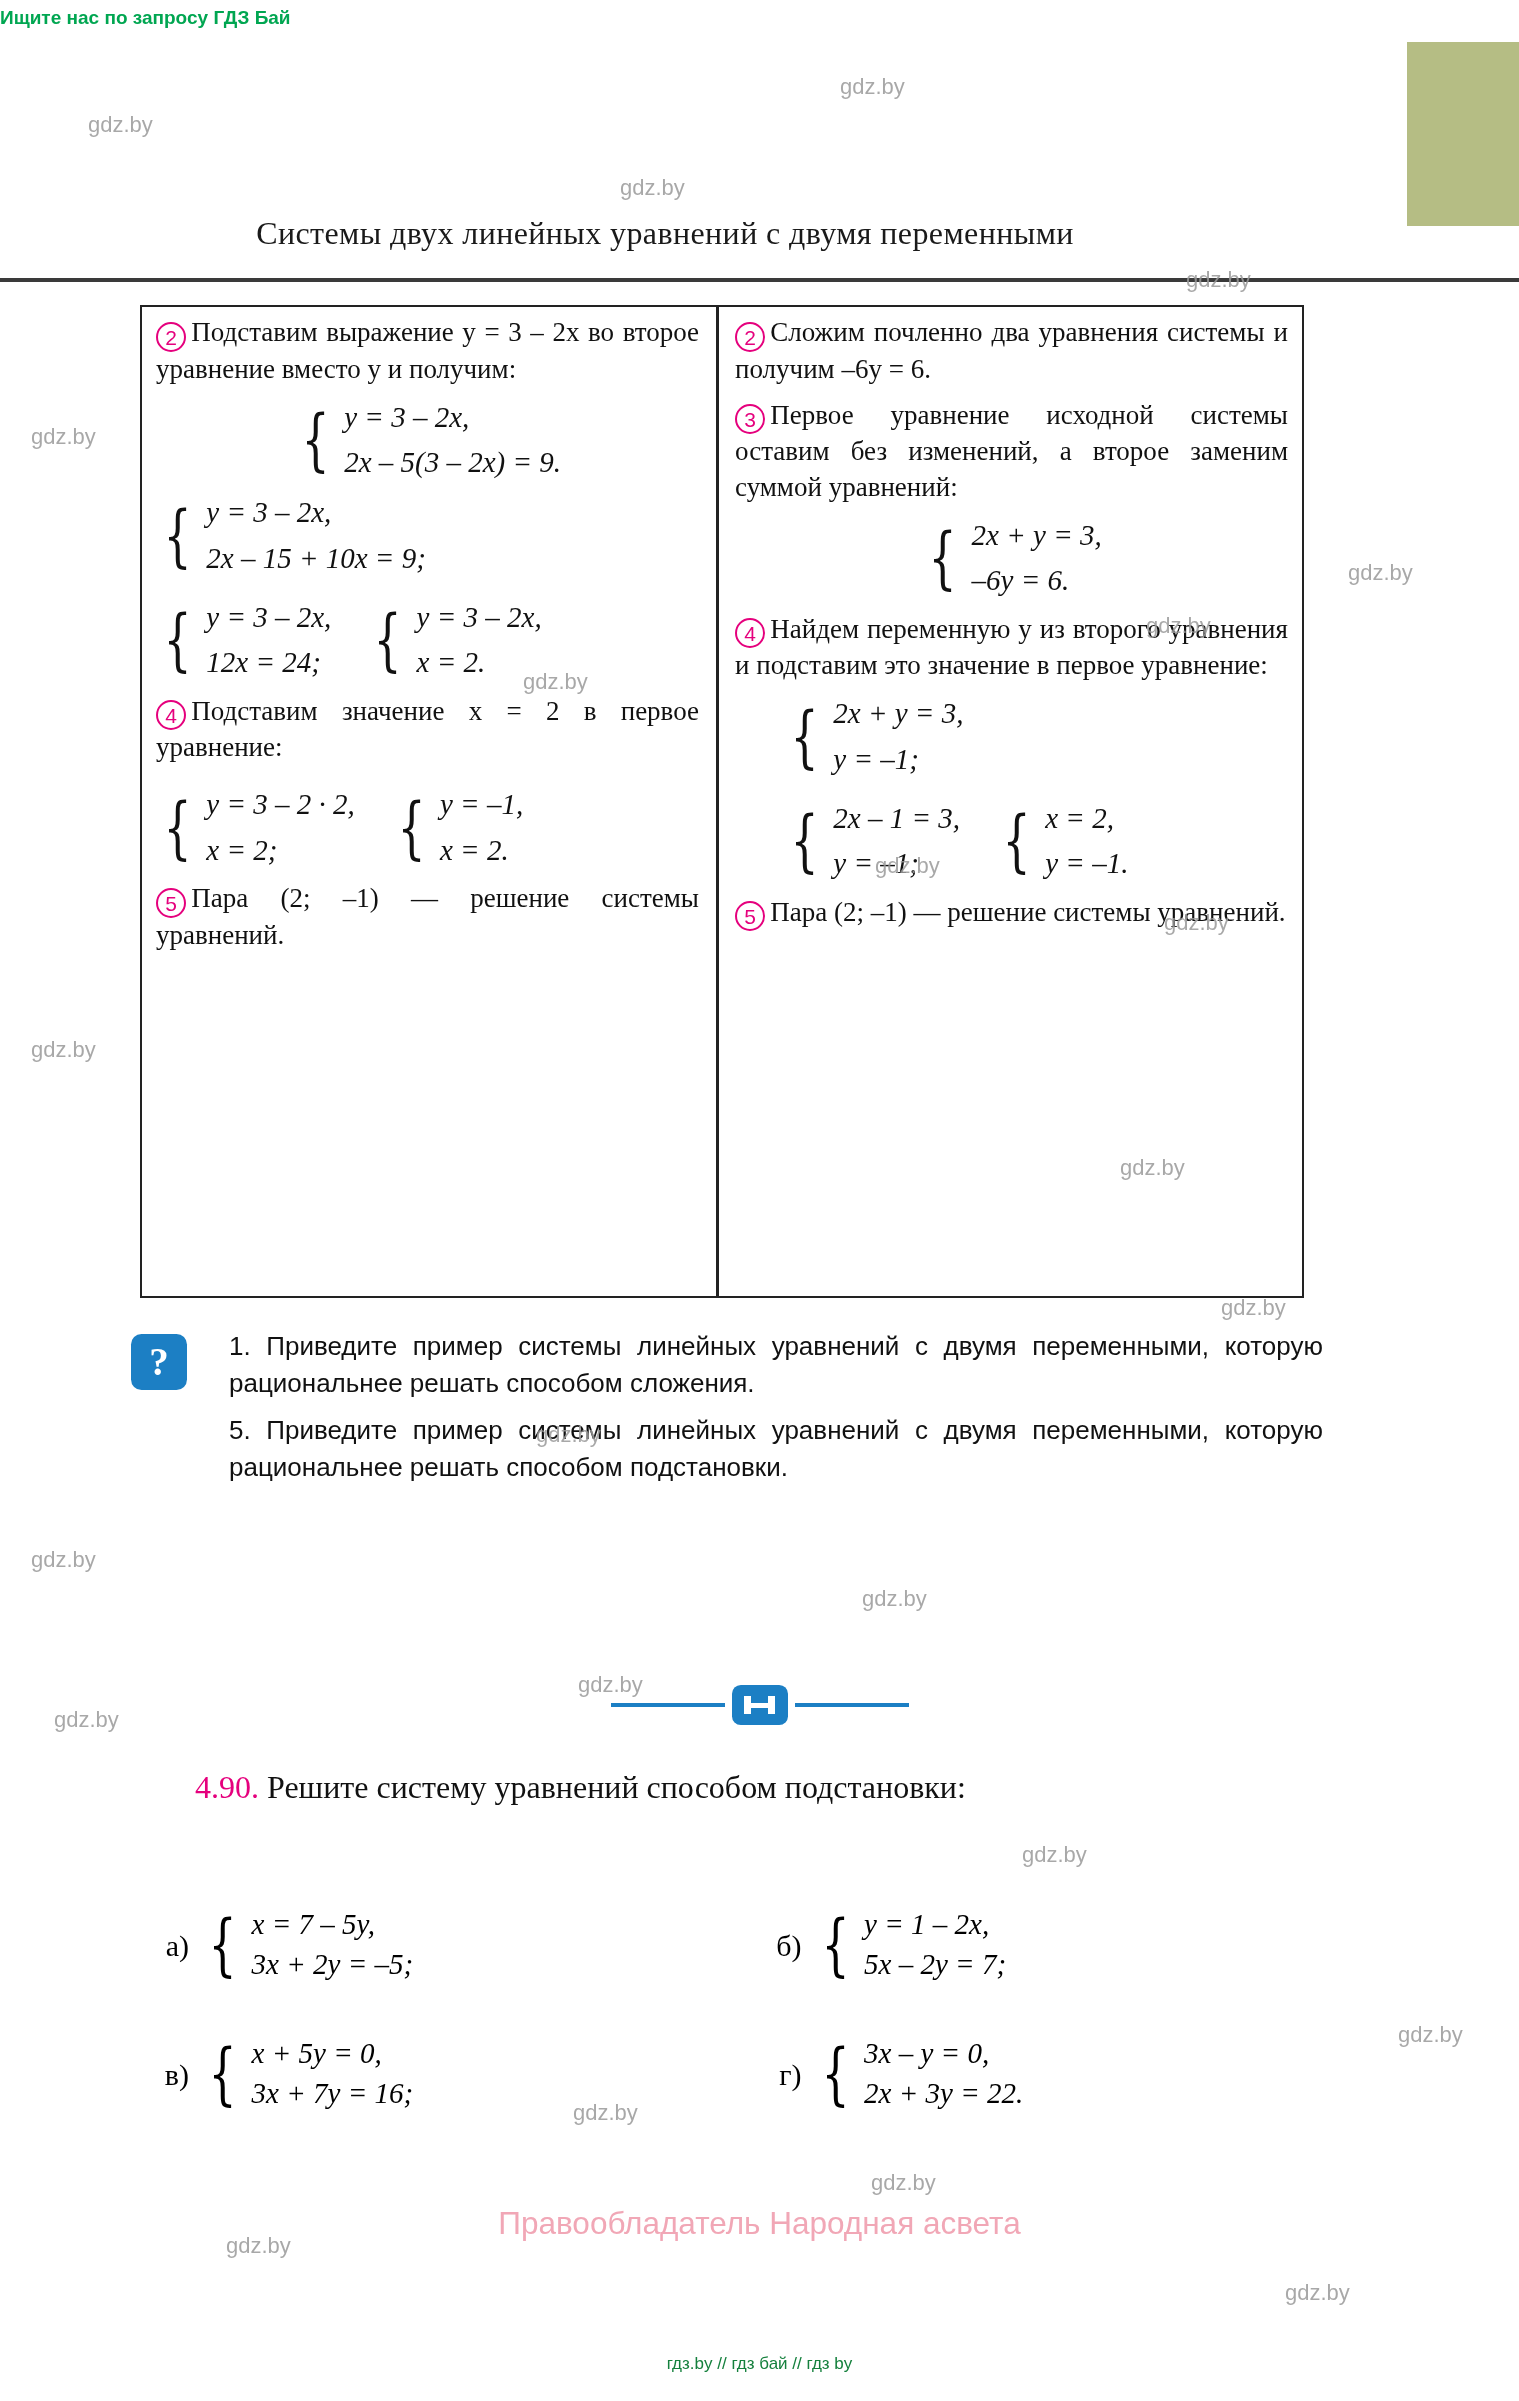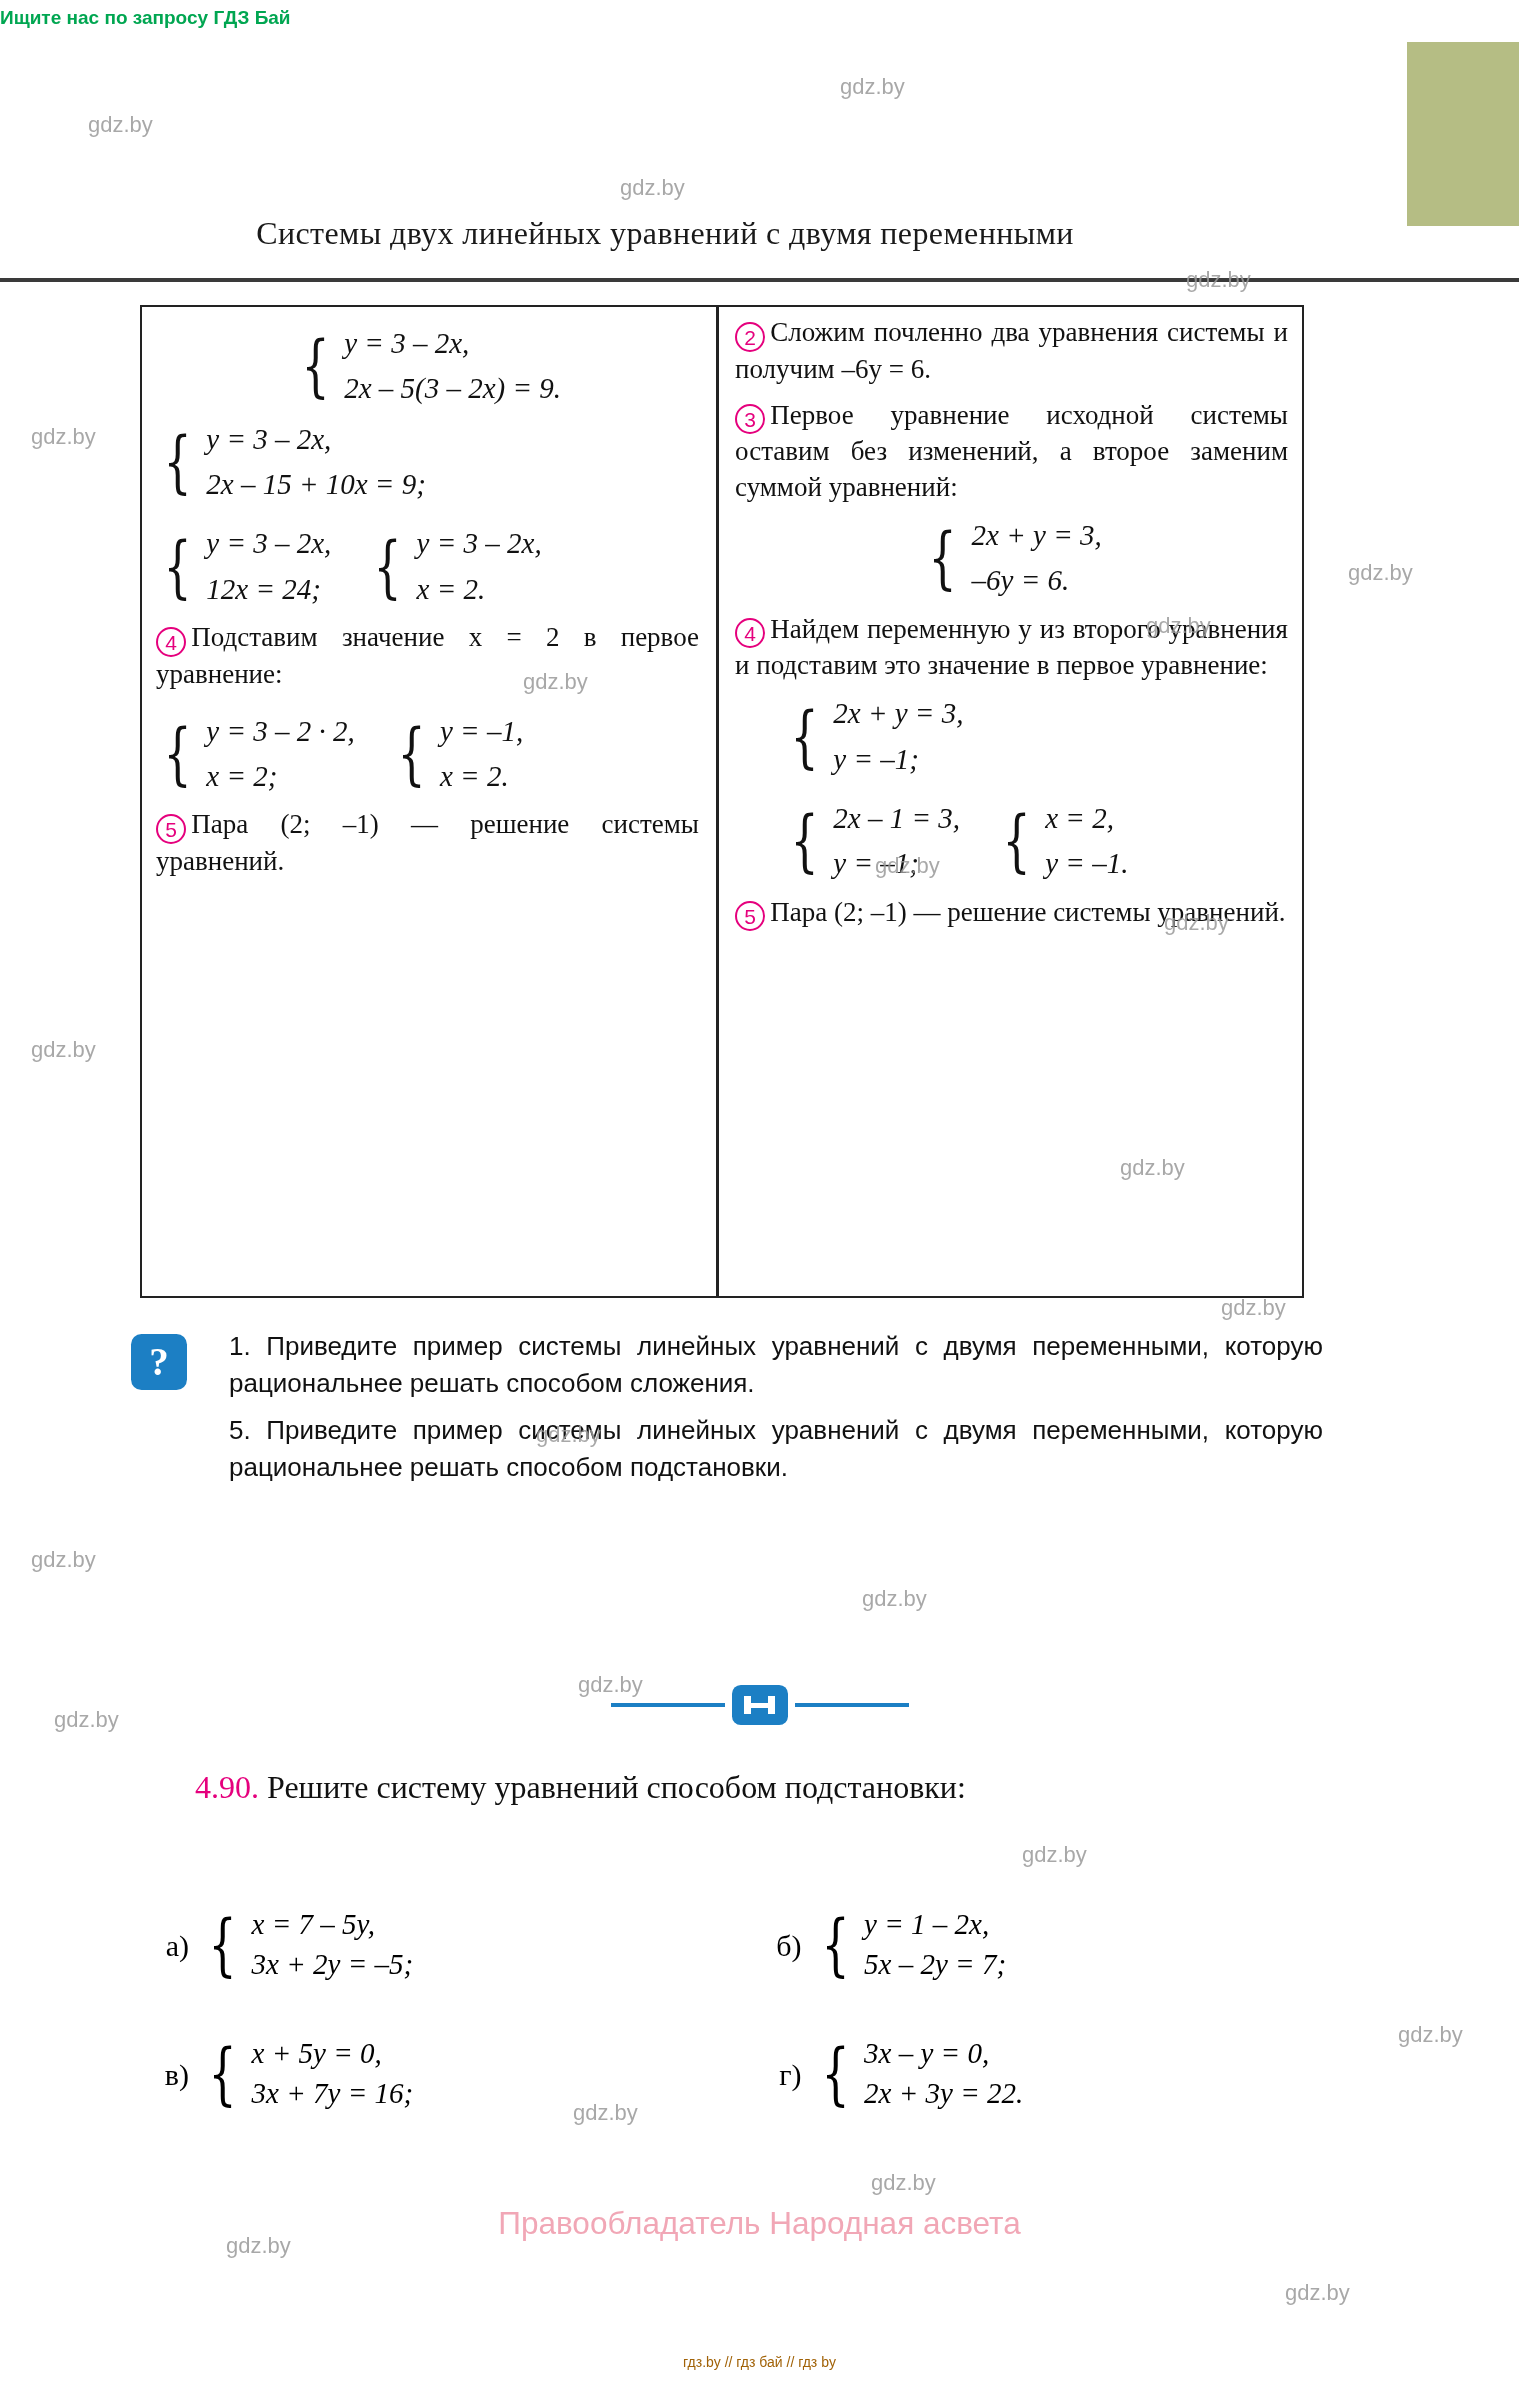--- a/index.html
+++ b/index.html
@@ -192,40 +192,43 @@
     left:0; top:2205px; width:1519px;
     text-align:center;
     color:#f1a7b6;
     font-family:"Liberation Sans", sans-serif;
     font-size:31.5px;
   }
   .footer {
     position:absolute;
     left:0; top:2354px; width:1519px;
     text-align:center;
-    color:#a16207;
-    font-family:"Liberation Sans", sans-serif;
-    font-size:14px;
+    color:#15803d;
+    font-family:"Liberation Sans", sans-serif;
+    font-size:17px;
   }
 </style>
 </head>
 <body>
 
 <div class="topbanner">Ищите нас по запросу ГДЗ Бай</div>
 
 <div class="pagenum-block"></div>
 <div class="pagenum">281</div>
 
 <div class="header-title">Системы двух линейных уравнений с двумя переменными</div>
 <div class="header-rule"></div>
 
 <div class="box"></div>
 <div class="box-divider"></div>
 
 <div class="col col-left">
+  <p class="para">
+    <span class="num">2</span><span>Подставим выражение y = 3 – 2x во второе уравнение вместо y и получим:</span>
+  </p>
   <div class="sys center-sys">
     <span class="brace">{</span>
     <span class="eqs">
       <span class="eq math">y = 3 – 2x,</span>
       <span class="eq math">2x – 5(3 – 2x) = 9.</span>
     </span>
   </div>
   <div class="sys">
     <span class="brace">{</span>
     <span class="eqs">

